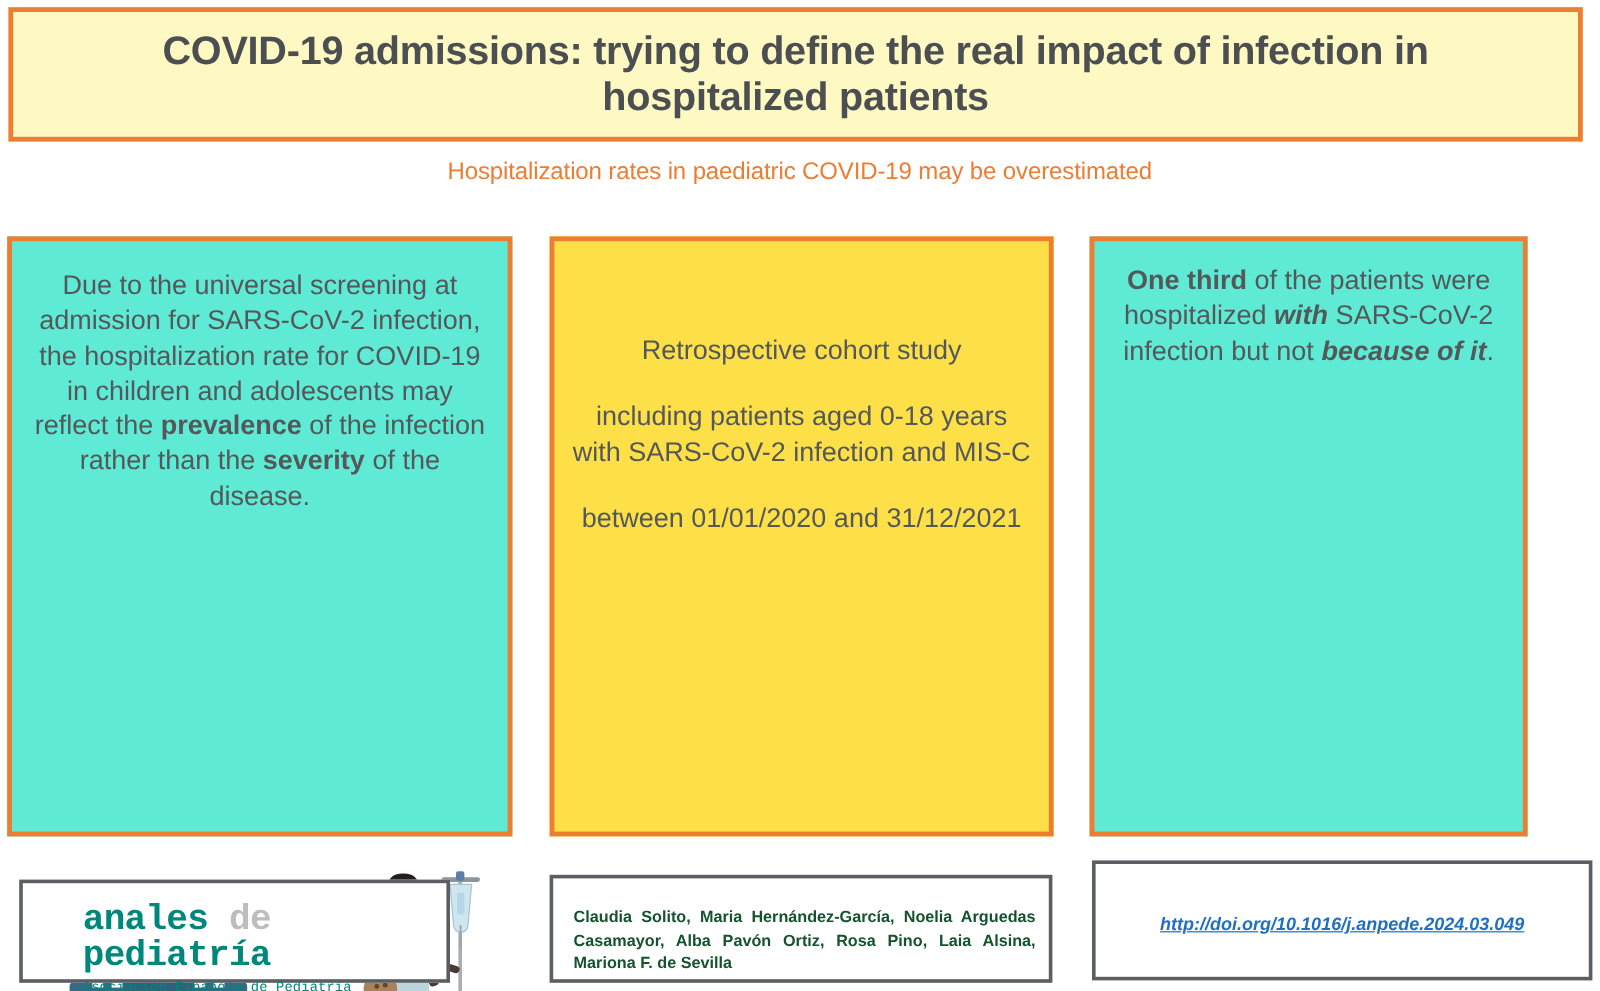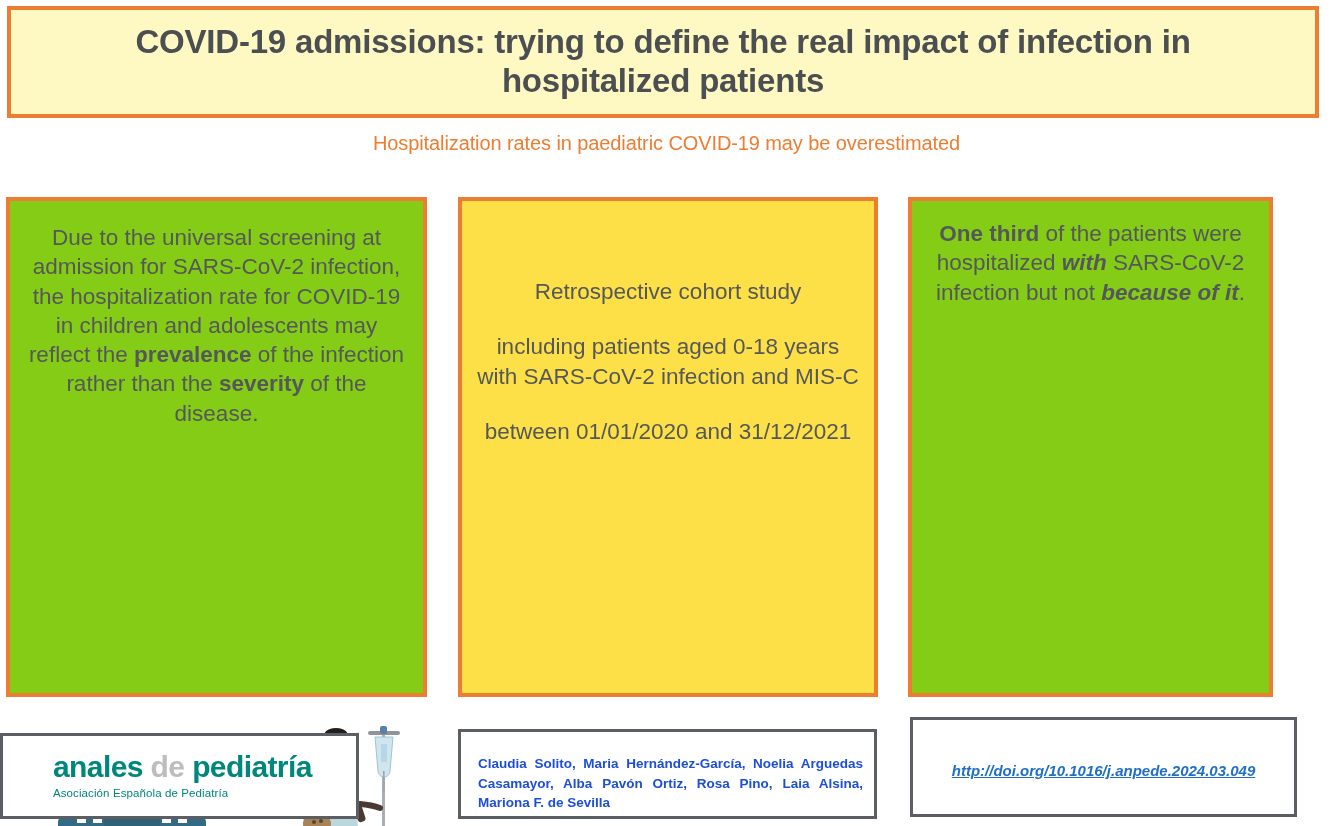--- a/index.html
+++ b/index.html
@@ -52,21 +52,21 @@
     letter-spacing: -0.1px;
   }
 
   
   .panel {
     position: absolute;
     top: 197px;
     height: 500px;
     border: 4px solid #ED7D31;
     box-sizing: border-box;
-    background: #84cc16;
+    background: #5eead4;
   }
   .panel-left   { left: 6px;   width: 421px; }
   .panel-mid    { left: 458px; width: 420px; background: #fde047; }
   .panel-right  { left: 908px; width: 365px; }
 
   .panel-text {
     font-size: 22.5px;
     line-height: 1.30;
     text-align: center;
     color: #55585a;
@@ -100,23 +100,23 @@
     height: 185px;
   }
 
   
   .footer-box {
     position: absolute;
     border: 3px solid #5b5e62;
     background: #ffffff;
     box-sizing: border-box;
   }
-  .footer-logo   { left: 0;   top: 733px; width: 359px; height: 86px; }
+  .footer-logo   { left: 16px;   top: 733px; width: 359px; height: 86px; font-family: Liberation Mono, monospace; }
   .footer-authors{ left: 458px; top: 729px; width: 419px; height: 90px; }
-  .footer-doi    { left: 910px; top: 717px; width: 387px; height: 100px; }
+  .footer-doi    { left: 910px; top: 717px; width: 417px; height: 100px; }
 
   .logo-wrap {
     position: absolute;
     left: 50px;
     top: 16px;
   }
   .logo-main {
     font-size: 30px;
     font-weight: bold;
     letter-spacing: -0.6px;
@@ -132,21 +132,21 @@
   }
 
   .authors-text {
     position: absolute;
     left: 17px;
     top: 22px;
     width: 385px;
     font-size: 13.5px;
     font-weight: bold;
     line-height: 1.45;
-    color: #1d4ed8;
+    color: #14532d;
     text-align: justify;
   }
 
   .doi-text {
     position: absolute;
     left: 0;
     top: 42px;
     width: 100%;
     text-align: center;
     font-size: 15px;

